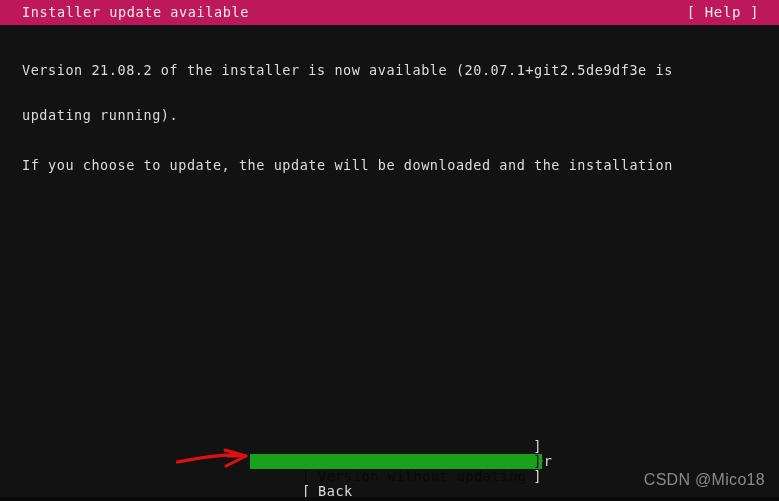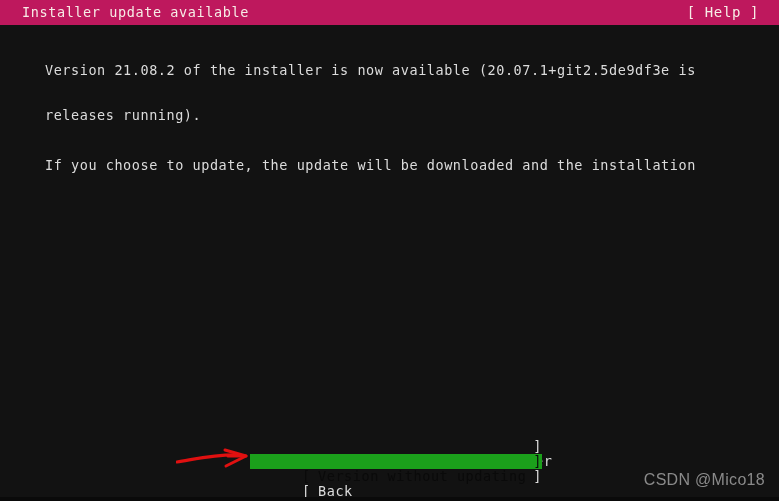--- a/index.html
+++ b/index.html
@@ -65,21 +65,20 @@
   .para {
     position: absolute;
     left: 22px;
     white-space: pre;
     line-height: 15px;
     color: #dcdcdc;
   }
   .para .line {
     display: block;
     white-space: pre;
-    margin-left: 23px;
   }
   #para-version { top: 8px; }
   #para-notes   { top: 48px; }
   #para-url     { top: 73px; left: 165px; }
   #para-choose  { top: 103px; text-align: center; }
 
   
   #button-group {
     position: absolute;
     left: 250px;
@@ -159,21 +158,21 @@
 
   <div id="header">
     <div id="header-title">Installer update available</div>
     <div id="header-help">[ Help ]</div>
   </div>
 
   <div id="body-area">
 
     <div class="para" id="para-version">
       <span class="line">Version 21.08.2 of the installer is now available (20.07.1+git2.5de9df3e is</span>
-      <span class="line">releases running).</span>
+      <span class="line">updating running).</span>
     </div>
 
 
 
     <div class="para" id="para-choose">
       <span class="line">If you choose to update, the update will be downloaded and the installation</span>
     </div>
 
   </div>
 

